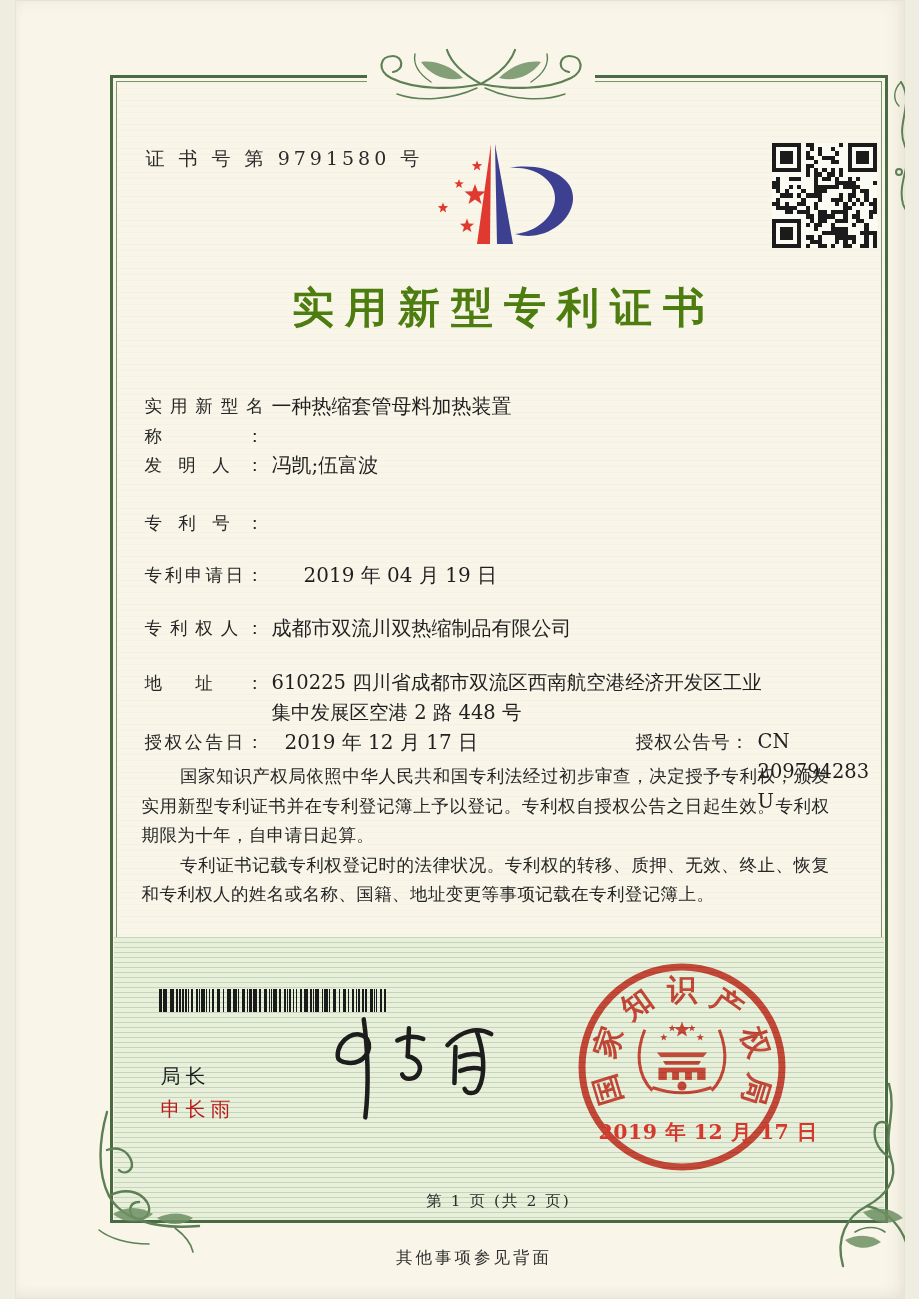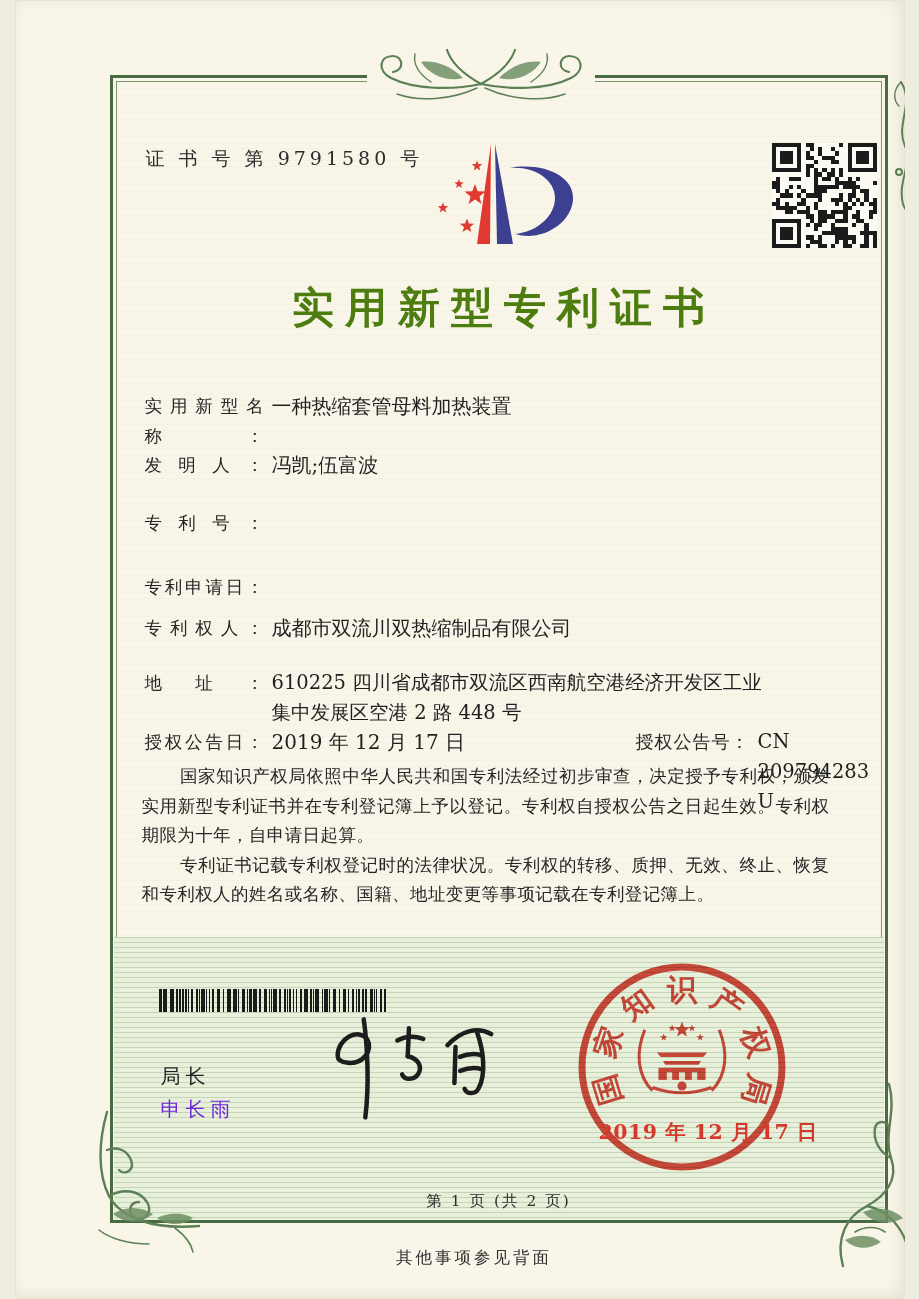--- a/index.html
+++ b/index.html
@@ -40,21 +40,21 @@
   .fvalue.small{font-size:19.5px;}
   .addr .fvalue div{white-space:nowrap;}
   .pair2{position:absolute;left:491px;top:0;display:flex;}
   .pair2 .flabel{width:auto;text-align:left;text-align-last:auto;letter-spacing:1px;}
   .paras{position:absolute;left:127px;top:762px;width:688px;}
   .paras p{
     margin:0;font-size:17.5px;line-height:29.5px;letter-spacing:.4px;
     text-indent:2.2em;text-align:justify;color:#262626;
   }
   .director-role{position:absolute;left:146px;top:1063px;font-family:"DejaVu Sans","Liberation Sans",sans-serif;font-size:20px;letter-spacing:5px;color:#1e1e1e;}
-  .director-name{position:absolute;left:146px;top:1096px;font-family:"DejaVu Sans","Liberation Sans",sans-serif;font-size:20px;letter-spacing:5px;color:#6d28d9;}
+  .director-name{position:absolute;left:146px;top:1096px;font-family:"DejaVu Sans","Liberation Sans",sans-serif;font-size:20px;letter-spacing:5px;color:#b91c1c;}
   .page-info{position:absolute;left:95px;top:1191px;width:778px;text-align:center;font-size:15.5px;letter-spacing:2px;color:#2c2c2c;}
   .footer-note{position:absolute;left:0;top:1247px;width:919px;text-align:center;font-size:16.5px;letter-spacing:3px;color:#2f2f2f;}
   
   .logo{position:absolute;left:408px;top:138px;}
   .qr{position:absolute;left:757px;top:143px;}
   .barcode{position:absolute;left:144px;top:989px;}
   .signature{position:absolute;left:295px;top:1012px;transform:rotate(-1.5deg);}
   .seal{position:absolute;left:560px;top:960px;opacity:.9;mix-blend-mode:multiply;}
   .seal-ch{font-family:"DejaVu Serif","Liberation Serif",serif;font-weight:bold;font-size:30px;fill:#d6392c;text-anchor:middle;dominant-baseline:central;}
   .seal-date{position:absolute;left:584px;top:1118px;font-size:20.5px;letter-spacing:.5px;color:#d6392c;font-weight:bold;}
@@ -360,35 +360,36 @@
     <span class="flabel">发明人：</span>
     <span class="fvalue">冯凯;伍富波</span>
   </div>
   <div class="frow" style="top:391px;">
     <span class="flabel">实用新型名称：</span>
     <span class="fvalue">一种热缩套管母料加热装置</span>
   </div>
   <div class="frow" style="top:508px;">
     <span class="flabel">专利号：</span>
   </div>
-  <div class="frow" style="top:572px;gap:32px;">
+  <div class="frow" style="top:560px;gap:32px;">
     <span class="flabel">专利申请日：</span>
+    <span class="fvalue">2019 年 04 月 19 日</span>
   </div>
   <div class="frow" style="top:613px;">
     <span class="flabel">专利权人：</span>
     <span class="fvalue">成都市双流川双热缩制品有限公司</span>
   </div>
   <div class="frow addr" style="top:668px;">
     <span class="flabel">地址：</span>
     <span class="fvalue small">
       <div>610225 四川省成都市双流区西南航空港经济开发区工业</div>
       <div>集中发展区空港 2 路 448 号</div>
     </span>
   </div>
-  <div class="frow" style="top:727px;width:688px;">
+  <div class="frow" style="top:727px;width:688px;gap:13px;">
     <span class="flabel">授权公告日：</span>
     <span class="fvalue">2019 年 12 月 17 日</span>
     <span class="pair2">
       <span class="flabel" style="font-size:18px;line-height:30px;">授权公告号：</span>
       <span class="fvalue small">CN 209794283 U</span>
     </span>
   </div>
 
   <div class="paras">
     <p>国家知识产权局依照中华人民共和国专利法经过初步审查，决定授予专利权，颁发实用新型专利证书并在专利登记簿上予以登记。专利权自授权公告之日起生效。专利权期限为十年，自申请日起算。</p>

